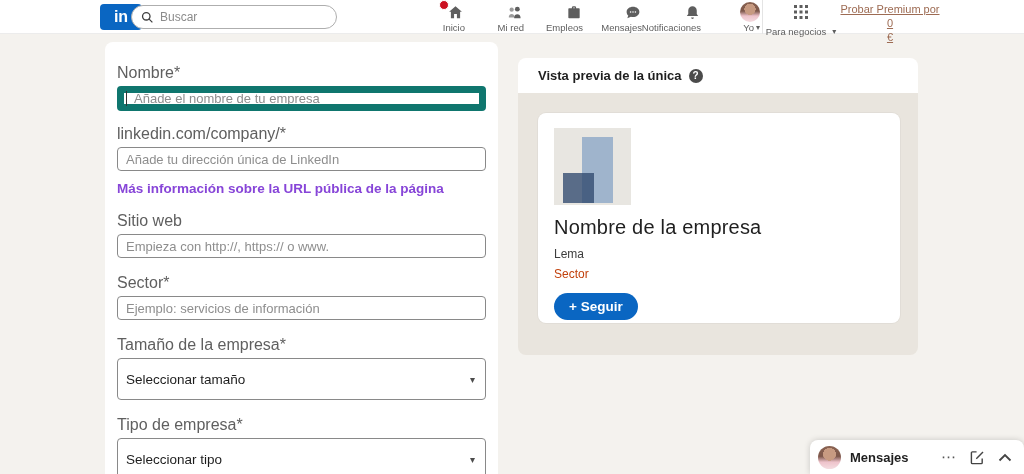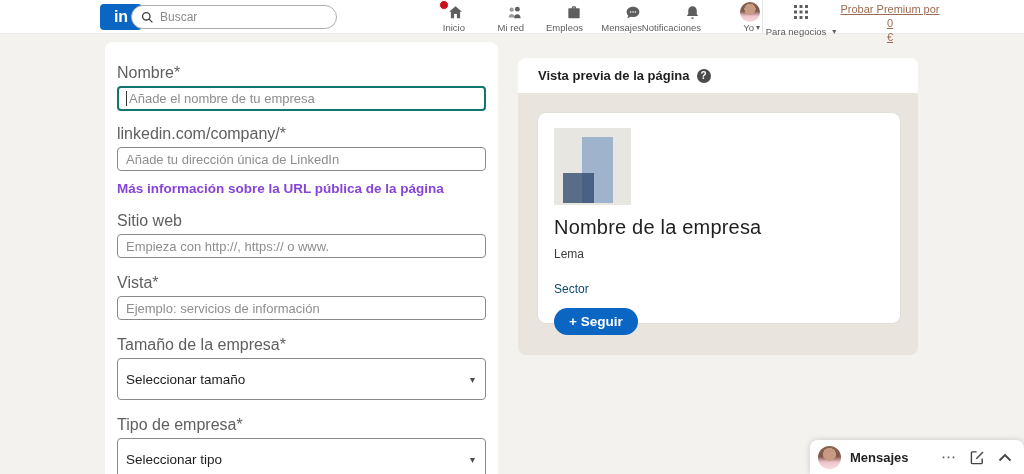--- a/index.html
+++ b/index.html
@@ -83,21 +83,21 @@
     padding: 22px 12px 0 12px; overflow: hidden;
   }
   .f-label { font-size: 16px; color: #5f5f5f; margin-bottom: 4px; }
   .f-input-wrap { position: relative; }
   .f-input {
     width: 100%; height: 24px; border: 1px solid #898989; border-radius: 4px;
     padding: 0 8px; font-size: 13px; font-family: "Liberation Sans", sans-serif;
     color: #222; background: #fff; outline: none; display: block;
   }
   .f-input::placeholder { color: #8e8e8e; }
-  .f-input.focused { border: 2px solid #0f766e; height: 25px; padding-left: 10px; }
+  .f-input.focused { border: 7px solid #0f766e; height: 25px; padding-left: 10px; }
   .text-caret {
     position: absolute; left: 9px; top: 5px; width: 1px; height: 15px; background: #333;
   }
   .m-b14 { margin-bottom: 14px; }
   .m-b16 { margin-bottom: 16px; }
   .url-link {
     display: inline-block; margin: 10px 0 16px 0;
     color: #8745d8; font-weight: bold; font-size: 13.5px; cursor: pointer;
   }
   .f-select {
@@ -136,21 +136,21 @@
   .logo-bar-light {
     position: absolute; left: 36%; top: 12%; width: 40%; height: 85%;
     background: #9fb4cc;
   }
   .logo-bar-dark {
     position: absolute; left: 12%; top: 59%; width: 40%; height: 38%;
     background: #31496e; opacity: 0.78;
   }
   .pc-title { margin-top: 11px; font-size: 20px; color: #1f1f1f; letter-spacing: 0.2px; }
   .pc-tagline { margin-top: 8px; font-size: 12px; color: #3d3d3d; }
-  .pc-industry { margin-top: 21px; font-size: 12px; color: #0c4a6e; }
+  .pc-industry { margin-top: 6px; font-size: 12px; color: #c2410c; }
   .follow-btn {
     margin-top: 12px; display: inline-flex; align-items: center; gap: 4px;
     background: #0a66c2; color: #fff; border: none; border-radius: 14px;
     height: 27px; padding: 0 15px; font-size: 13.5px; font-weight: bold;
     font-family: "Liberation Sans", sans-serif; cursor: pointer;
   }
 
   
   .msg-dock {
     position: absolute; left: 810px; bottom: 0; width: 214px; height: 34px;
@@ -274,21 +274,21 @@
   </div>
 
   <div class="f-label">linkedin.com/company/*</div>
   <input class="f-input" placeholder="Añade tu dirección única de LinkedIn" style="">
 
   <a class="url-link">Más información sobre la URL pública de la página</a>
 
   <div class="f-label">Sitio web</div>
   <input class="f-input m-b16" placeholder="Empieza con http://, https:// o www." style="">
 
-  <div class="f-label">Vista*</div>
+  <div class="f-label">Sector*</div>
   <input class="f-input m-b16" placeholder="Ejemplo: servicios de información" style="">
 
   <div class="f-label">Tamaño de la empresa*</div>
   <div class="f-select m-b16">
     <span>Seleccionar tamaño</span>
     <span class="sel-caret">▾</span>
   </div>
 
   <div class="f-label">Tipo de empresa*</div>
   <div class="f-select m-b16">
@@ -298,21 +298,21 @@
 
   <div class="f-label">Logotipo</div>
   <div class="upload-box">
     
     
   </div>
 </section>
 
 <section class="preview-panel">
   <div class="preview-header">
-    <span>Vista previa de la página</span>
+    <span>Vista previa de la única</span>
     <span class="help-dot">?</span>
   </div>
   <div class="preview-body">
     <div class="preview-card">
       <div class="logo-ph">
         <div class="logo-bar-light"></div>
         <div class="logo-bar-dark"></div>
       </div>
       <div class="pc-title">Nombre de la empresa</div>
       <div class="pc-tagline">Lema</div>

